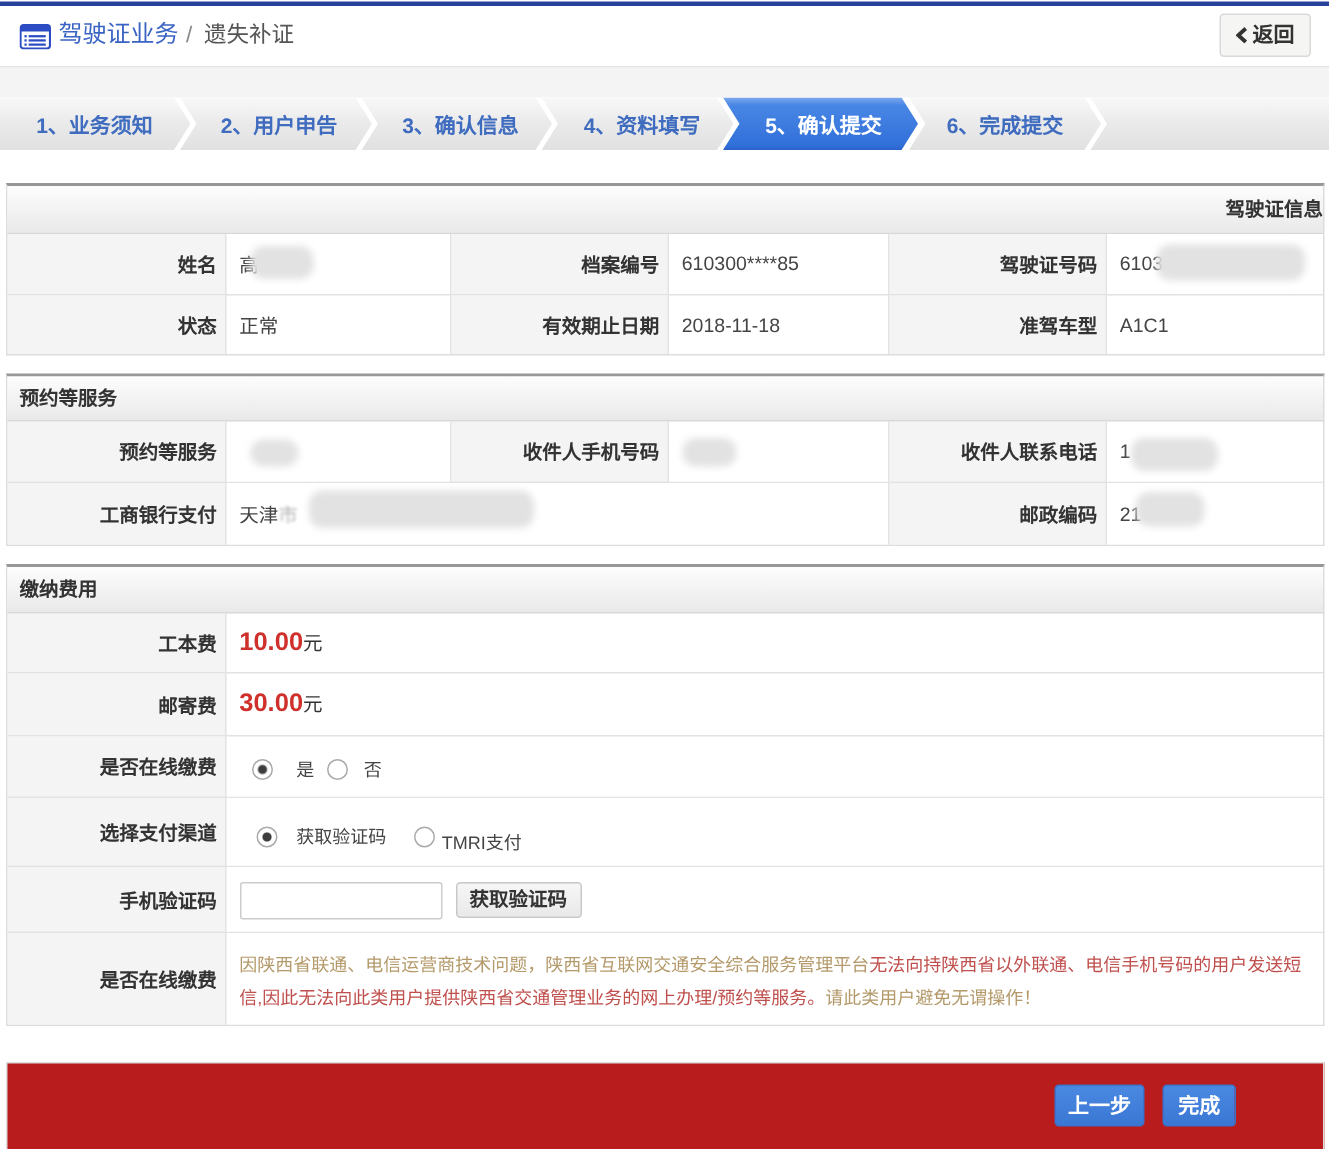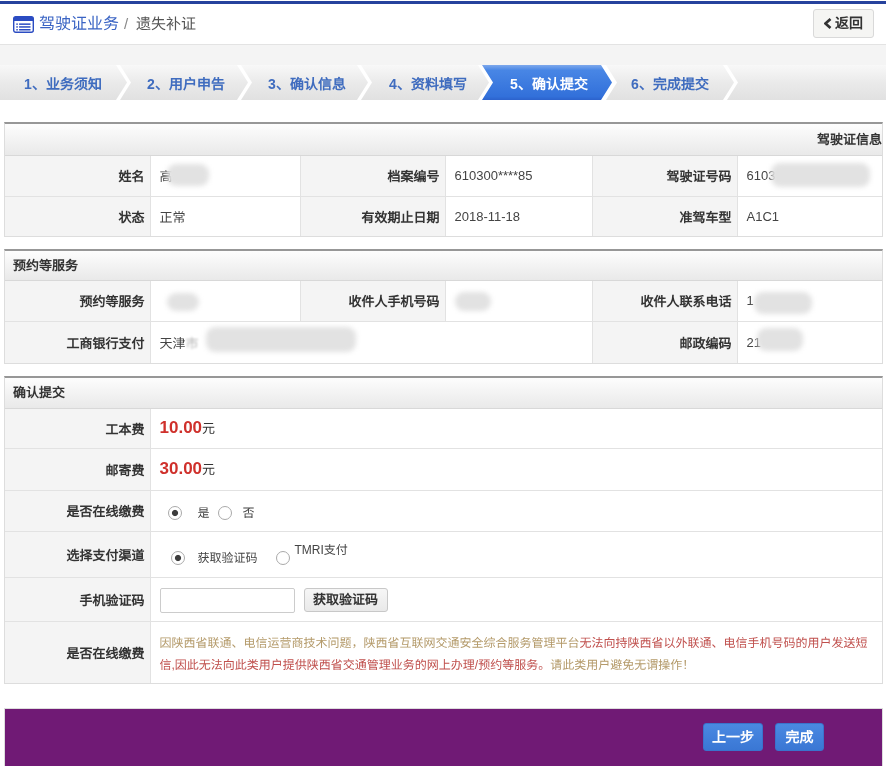--- a/index.html
+++ b/index.html
@@ -27,21 +27,21 @@
 .yuan{color:#333;font-size:13px;}
 .rad{display:inline-block;width:12px;height:12px;border:1px solid #aaa;border-radius:50%;background:#fff;position:absolute;}
 .rad.on{background:radial-gradient(circle,#3d3d3d 0 2.7px,rgba(61,61,61,.25) 3.2px,#fff 3.6px);}
 .rlb{position:absolute;color:#444;font-size:12px;line-height:12px;}
 .blur{position:absolute;background:#e2e2e2;border-radius:9px;filter:blur(2.5px);}
 .inp{position:absolute;left:9px;top:10px;width:133px;height:23px;border:1px solid #ccc;border-radius:2px;background:#fff;}
 .getcode{position:absolute;left:153px;top:10px;width:82px;height:22px;background:linear-gradient(#f6f6f6,#e9e9e9);border:1px solid #c8c8c8;border-radius:3px;text-align:center;line-height:22px;font-size:13px;font-weight:bold;color:#333;}
 td.notice{font-size:12px;line-height:22px;white-space:nowrap;padding-top:10px;vertical-align:top;}
 .c1{color:#b49a6a;}
 .c2{color:#c0504d;}
-.foot{margin-left:4px;margin-top:24px;width:877px;height:57px;background:#701a75;border:1px solid #ddd;border-bottom:none;position:relative;}
+.foot{margin-left:4px;margin-top:24px;width:877px;height:57px;background:#b91c1c;border:1px solid #ddd;border-bottom:none;position:relative;}
 .btn{position:absolute;top:14px;height:28px;background:linear-gradient(#4a89e2,#3a77d4);border:1px solid #3a73cc;border-radius:3px;color:#fff;font-weight:bold;font-size:14px;text-align:center;line-height:26px;box-sizing:border-box;}
 </style>
 </head>
 <body>
 <div class="topbar"></div>
 <div class="hdr">
   <svg class="ico" width="21" height="17" viewBox="0 0 21 17">
     <rect x="0.7" y="0.7" width="19.6" height="15.6" rx="2" fill="#fff" stroke="#2b4cc2" stroke-width="1.4"></rect>
     <path d="M0.7 5 v-2.3 a2 2 0 0 1 2 -2 h15.6 a2 2 0 0 1 2 2 v2.3 z" fill="#2b4cc2"></path>
     <rect x="3.3" y="7.4" width="1.5" height="1.5" fill="#2b4cc2"></rect>
@@ -150,21 +150,21 @@
       <td class="l">工商银行支付</td>
       <td class="v" colspan="3">天津<span class="smu">市</span><div class="blur" style="left:55px;top:5px;width:150px;height:25px;"></div></td>
       <td class="l">邮政编码</td>
       <td class="v">21<div class="blur" style="left:19px;top:6px;width:46px;height:23px;"></div></td>
     </tr>
   </tbody>
     </table>
 </div>
 
 <div class="sec" style="margin-top:12px;">
-  <div class="sh">确认提交</div>
+  <div class="sh">缴纳费用</div>
   <table>
     <colgroup>
         <col style="width:145px">
         <col>
       </colgroup>
     <tbody>
         <tr style="height:39px;margin-top:39px;">
           <td class="l">工本费</td>
           <td class="v"><span class="fee">10.00</span><span class="yuan">元</span></td>
         </tr>
@@ -180,21 +180,21 @@
             <span class="rad" style="left:67px;top:15px;"></span>
             <span class="rlb" style="left:92px;top:16px;">否</span>
           </td>
         </tr>
     <tr style="height:46px;">
           <td class="l">选择支付渠道</td>
       <td class="v">
             <span class="rad on" style="left:20px;top:19px;"></span>
             <span class="rlb" style="left:47px;top:20px;">获取验证码</span>
             <span class="rad" style="left:125px;top:19px;"></span>
-            <span class="rlb" style="left:144px;top:12px;">TMRI支付</span>
+            <span class="rlb" style="left:144px;top:24px;">TMRI支付</span>
           </td>
         </tr>
     <tr style="height:44px;">
           <td class="l">手机验证码</td>
       <td class="v">
             <span class="inp"></span>
             <span class="getcode">获取验证码</span>
           </td>
         </tr>
     <tr class="last" style="height:62px;">

